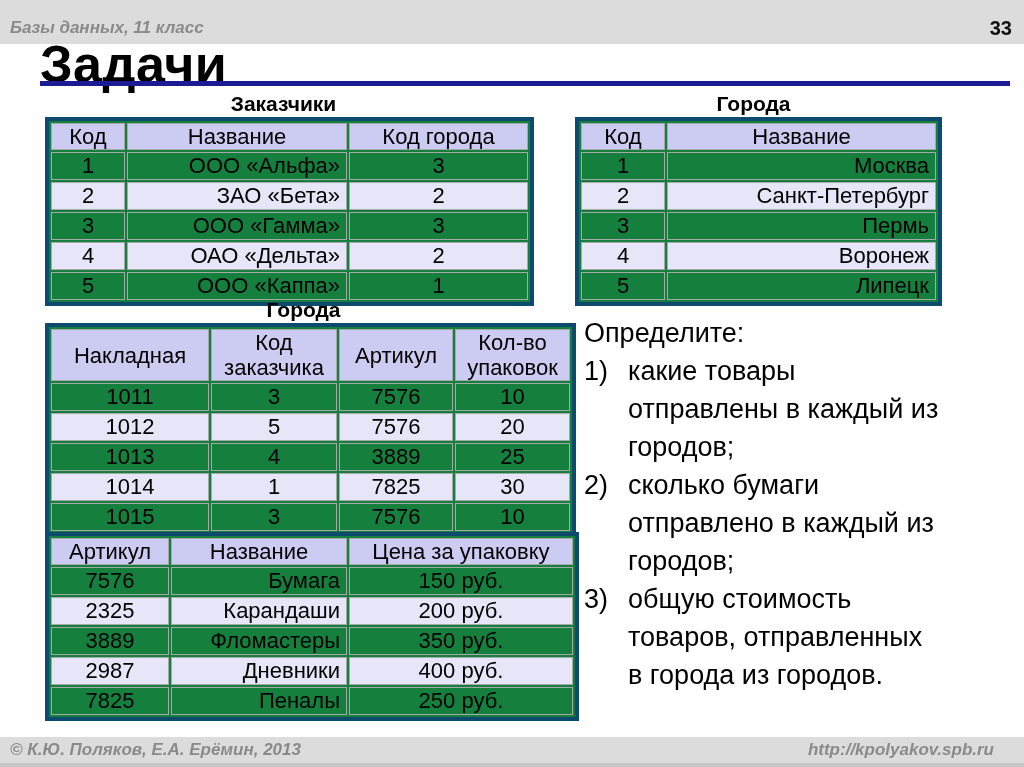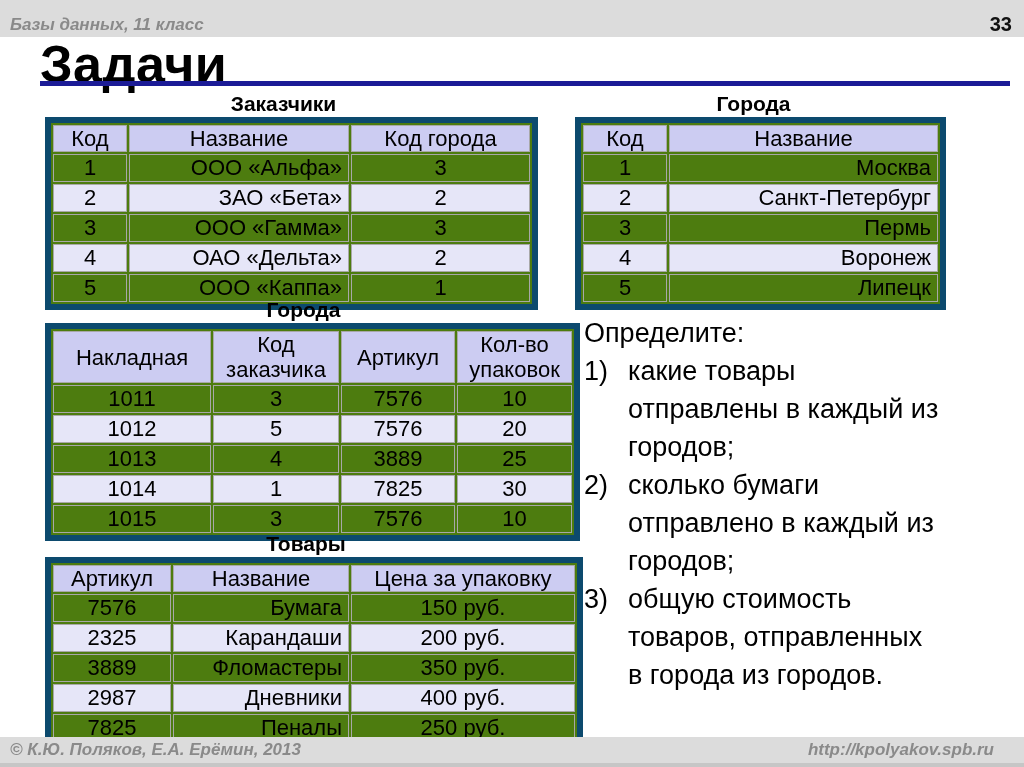--- a/index.html
+++ b/index.html
@@ -3,21 +3,21 @@
 <meta charset="utf-8">
 <style>
   html,body{margin:0;padding:0;background:#888;}
   .slide{
     position:relative;width:1024px;height:767px;margin:0 auto;
     background:#ffffff;overflow:hidden;
     font-family:"Liberation Sans", sans-serif;color:#000;
   }
   
   .topbar{
-    position:absolute;left:0;top:0;width:100%;height:37px;
+    position:absolute;left:0;top:0;width:100%;height:44px;
     background:#dcdcdc;box-sizing:border-box;
     display:flex;align-items:center;justify-content:space-between;
     padding:12px 12px 0 10px;
     gap:24px;
   }
   .topbar .course{font-style:italic;font-weight:bold;color:#8a8a8a;font-size:17px;}
   .topbar .pagenum{font-weight:bold;color:#111;font-size:20px;}
   
   .slide-title{
     position:absolute;left:40px;top:34px;
@@ -29,21 +29,21 @@
   }
   
   .tblock{position:absolute;}
   .tcaption{
     text-align:center;font-size:21px;font-weight:bold;
     margin:0 0 1px 0;line-height:24px;
   }
   table{
     border-collapse:separate;border-spacing:2px;
     width:100%;table-layout:fixed;
-    background:#4d7c0f;border:6px solid #0c4a6e;
+    background:#15803d;border:4px solid #0c4a6e;
   }
   th,td{
     border:1px solid #a8a8a8;
     font-size:22px;font-weight:normal;
     text-align:center;vertical-align:middle;
     padding:0 6px;height:26px;line-height:26px;
     overflow:hidden;box-sizing:border-box;
   }
   th{background:#ccccf2;line-height:25px;}
   tbody tr:nth-child(even) td{background:#e6e6f8;}
@@ -225,21 +225,20 @@
             <td>1015</td>
             <td>3</td>
             <td>7576</td>
             <td>10</td>
           </tr>
         </tbody>
     </table>
   </div>
 
   <div class="tblock b-products">
-    <div class="tcaption">Товары</div>
     <table class="t-products name-left">
       <colgroup>
           <col>
           <col>
           <col>
         </colgroup>
       <thead>
           <tr>
             <th>Артикул</th>
             <th>Название</th>

